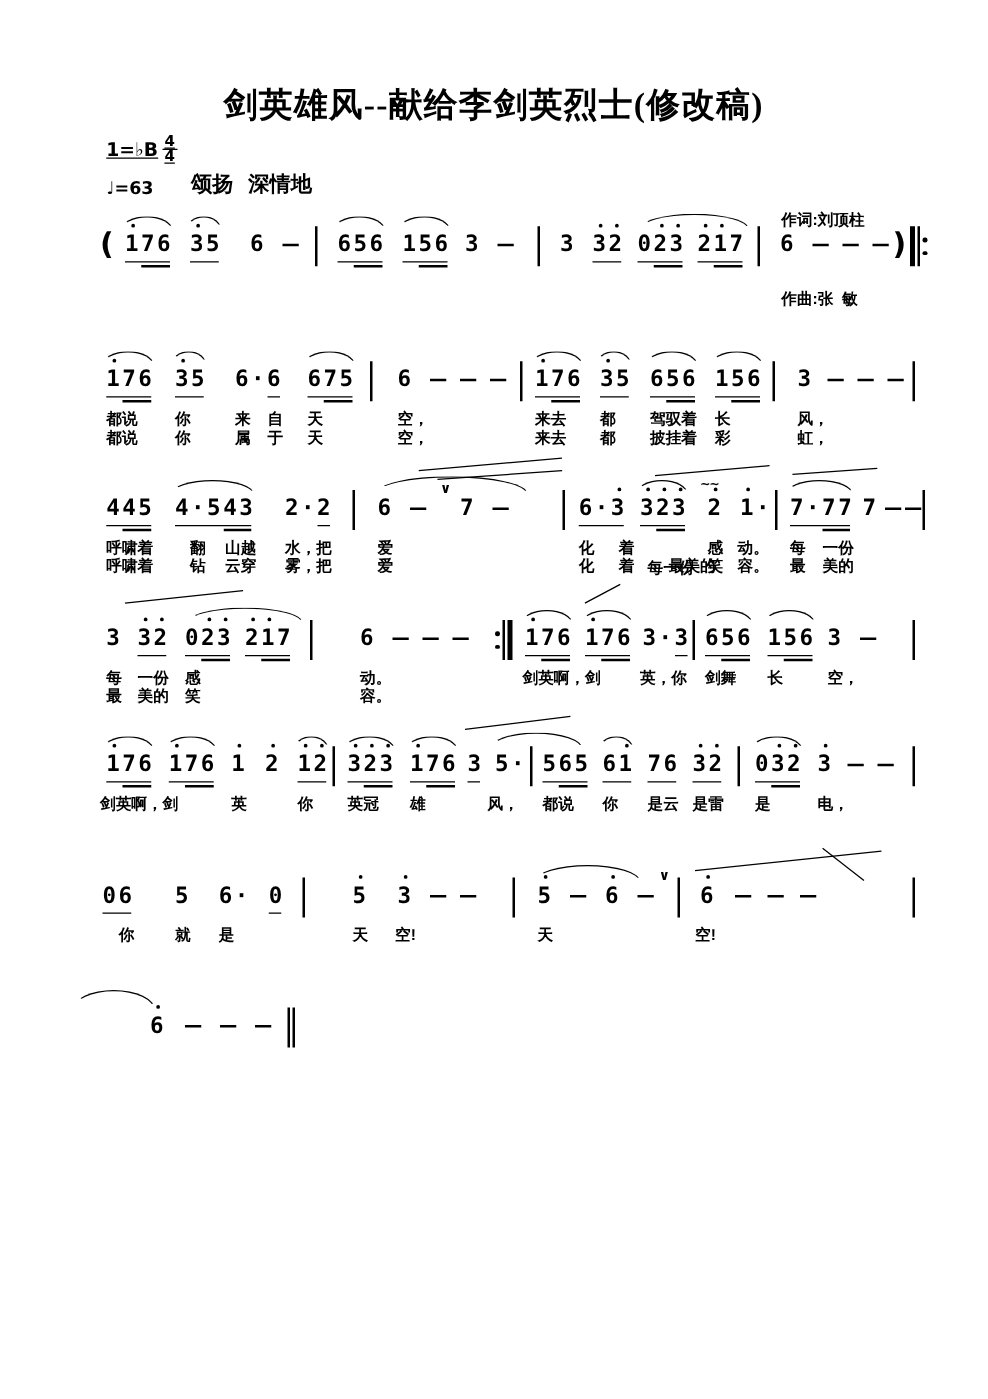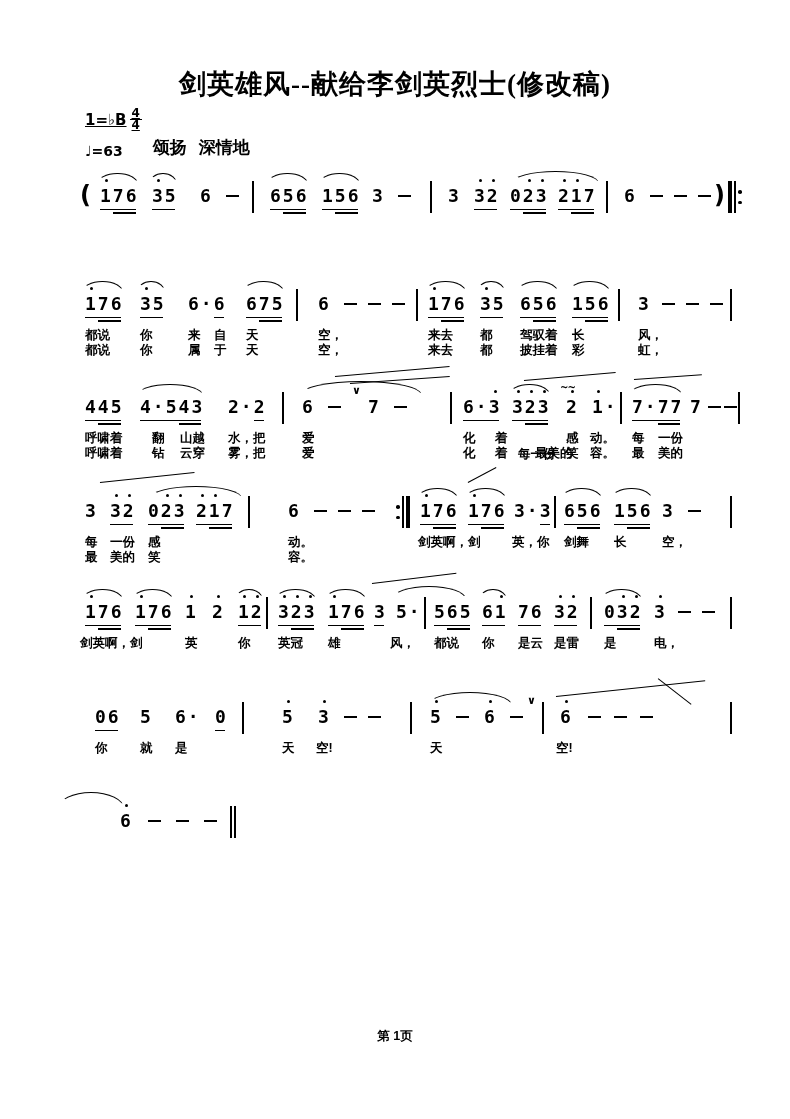--- a/index.html
+++ b/index.html
@@ -57,21 +57,24 @@
       <span class="frac">
         <b>4</b>
         <b>4</b>
       </span>
     </div>
     <div class="tempoline">
       <span>♩=63</span>
       <span class="expr">颂扬  深情地</span>
     </div>
   </div>
-  <div class="pageno">第 1页</div>
+  <div class="credits">
+    <div>作词:刘顶柱</div>
+    <div>作曲:张  敏</div>
+  </div>
 <div class="sys" style="top: 185px;">
       <span class="sym" style="left: 80px;">(</span>
       <span class="tok" style="left: 100px;"><span class="ch da">1</span><span class="ch">7</span><span class="ch">6</span><div class="ul" style="left: 0px; width: 35.55px; bottom: -3px;"></div><div class="ul" style="left: 12.85px; width: 22.7px; bottom: -6.5px;"></div><div class="arc"></div></span>
       <span class="tok" style="left: 152px;"><span class="ch da">3</span><span class="ch">5</span><div class="ul" style="left: 0px; width: 22.7px; bottom: -3px;"></div><div class="arc"></div></span>
       <span class="tok" style="left: 200px;"><span class="ch">6</span></span>
       <div class="dash" style="left: 226px;"></div>
       <div class="bar" style="left: 252px;"></div>
       <span class="tok" style="left: 270px;"><span class="ch">6</span><span class="ch">5</span><span class="ch">6</span><div class="ul" style="left: 0px; width: 35.55px; bottom: -3px;"></div><div class="ul" style="left: 12.85px; width: 22.7px; bottom: -6.5px;"></div><div class="arc"></div></span>
       <span class="tok" style="left: 322px;"><span class="ch">1</span><span class="ch">5</span><span class="ch">6</span><div class="ul" style="left: 0px; width: 35.55px; bottom: -3px;"></div><div class="ul" style="left: 12.85px; width: 22.7px; bottom: -6.5px;"></div><div class="arc"></div></span>
       <span class="tok" style="left: 372px;"><span class="ch">3</span></span>
@@ -268,21 +271,21 @@
       <span class="lyr" style="left: 328px; top: 34px;">雄</span>
       <span class="lyr" style="left: 390px; top: 34px;">风，</span>
       <span class="lyr" style="left: 434px; top: 34px;">都说</span>
       <span class="lyr" style="left: 482px; top: 34px;">你</span>
       <span class="lyr" style="left: 518px; top: 34px;">是云</span>
       <span class="lyr" style="left: 554px; top: 34px;">是雷</span>
       <span class="lyr" style="left: 604px; top: 34px;">是</span>
       <span class="lyr" style="left: 654px; top: 34px;">电，</span>
     </div>
     <div class="sys" style="top: 706px;">
-      <span class="tok" style="left: 95px;"><span class="ch">0</span><span class="ch">6</span><div class="ul" style="left: 0px; width: 22.7px; bottom: -3px;"></div></span>
+      <span class="tok" style="left: 82px;"><span class="ch">0</span><span class="ch">6</span><div class="ul" style="left: 0px; width: 22.7px; bottom: -3px;"></div></span>
       <span class="tok" style="left: 140px;"><span class="ch">5</span></span>
       <span class="tok" style="left: 175px;"><span class="ch">6</span><span class="ch">·</span></span>
       <span class="tok" style="left: 215px;"><span class="ch">0</span><div class="ul" style="left: 0px; width: 9.85px; bottom: -3px;"></div></span>
       <div class="bar" style="left: 242px;"></div>
       <span class="tok" style="left: 282px;"><span class="ch da">5</span></span>
       <span class="tok" style="left: 318px;"><span class="ch da">3</span></span>
       <div class="dash" style="left: 344px;"></div>
       <div class="dash" style="left: 368px;"></div>
       <div class="bar" style="left: 410px;"></div>
       <span class="tok" style="left: 430px;"><span class="ch da">5</span></span>

